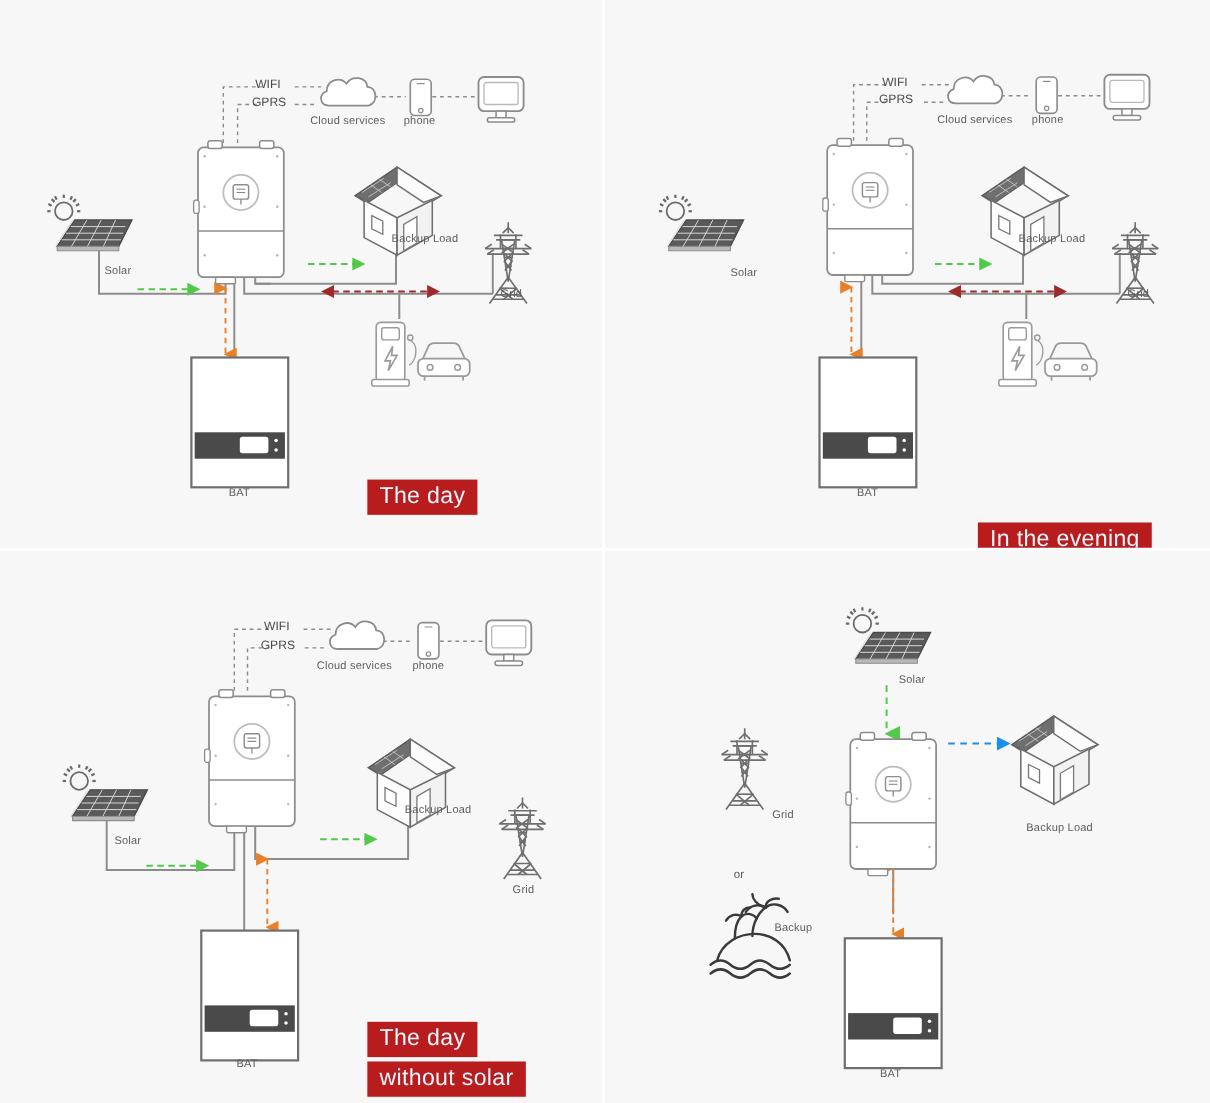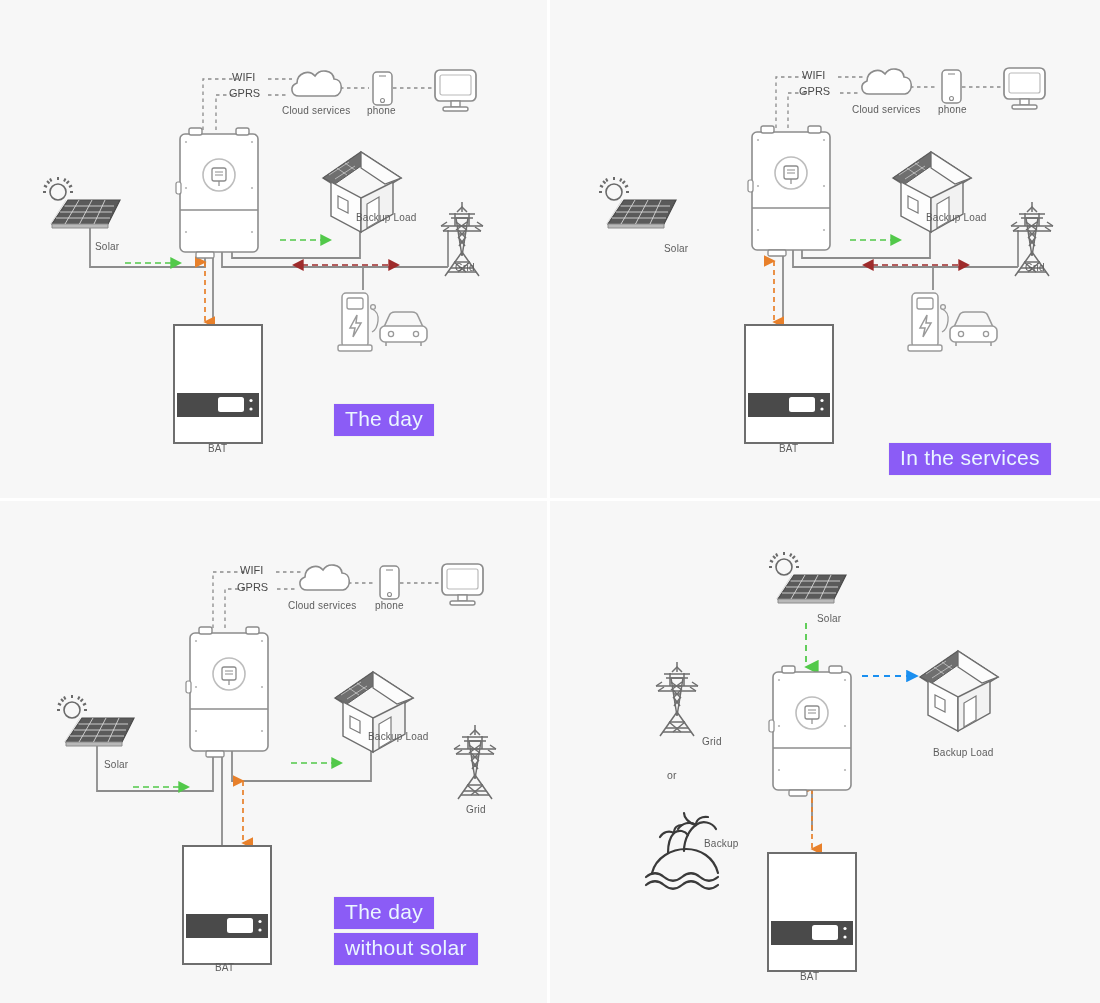--- a/index.html
+++ b/index.html
@@ -23,37 +23,38 @@
     background:#f7f7f7;
     overflow:hidden;
   }
   .panel.tl{border-right:3px solid #fff;border-bottom:3px solid #fff;}
   .panel.tr{border-bottom:3px solid #fff;}
   .panel.bl{border-right:3px solid #fff;}
   .panel svg{position:absolute;left:0;top:0;}
 
   .badge{
     position:absolute;
-    background:#8b5cf6;
+    background:#b91c1c;
     color:#eaf6ff;
     font-size:21px;
     letter-spacing:.3px;
     padding:4px 11px 6px 11px;
     white-space:nowrap;
     line-height:1.05;
     box-shadow:0 0 1px rgba(0,0,0,.15);
+    margin-top:32px;
   }
   .lbl{
     position:absolute;
     color:#5d5d5d;
     font-size:10px;
     white-space:nowrap;
     letter-spacing:.2px;
   }
-  .lbl.sm{font-size:10.5px;}
+  .lbl.sm{font-size:10.5px;margin-top:20px;}
   .lbl.wifi{color:#4a4a4a;font-size:11px;letter-spacing:0;}
 </style>
 </head>
 <body>
 
 <div class="board">
 
   <div class="panel tl">
     <svg width="550" height="501" viewBox="0 0 550 501">
       <defs>
@@ -297,21 +298,21 @@
 
     <div class="lbl wifi" style="left:252px;top:69px">WIFI</div>
     <div class="lbl wifi" style="left:249px;top:85px">GPRS</div>
     <div class="lbl" style="left:302px;top:104px">Cloud services</div>
     <div class="lbl" style="left:388px;top:104px">phone</div>
     <div class="lbl" style="left:114px;top:243px">Solar</div>
     <div class="lbl" style="left:376px;top:212px">Backup Load</div>
     <div class="lbl" style="left:475px;top:262px">Grid</div>
     <div class="lbl" style="left:229px;top:443px">BAT</div>
 
-    <div class="badge" style="left:339px;top:443px">In the services</div>
+    <div class="badge" style="left:339px;top:443px">In the evening</div>
   </div>
 
   <div class="panel bl">
     <svg width="550" height="502" viewBox="0 0 550 502">
       <defs>
         <marker id="grnR3" markerWidth="7" markerHeight="7" refX="1" refY="3.5" orient="auto">
           <polygon points="0,0 7,3.5 0,7" fill="#52c94a"></polygon>
         </marker>
         <marker id="orgD3" markerWidth="7" markerHeight="7" refX="3.5" refY="6" orient="auto">
           <polygon points="0,0 7,0 3.5,7" fill="#e8802a"></polygon>

